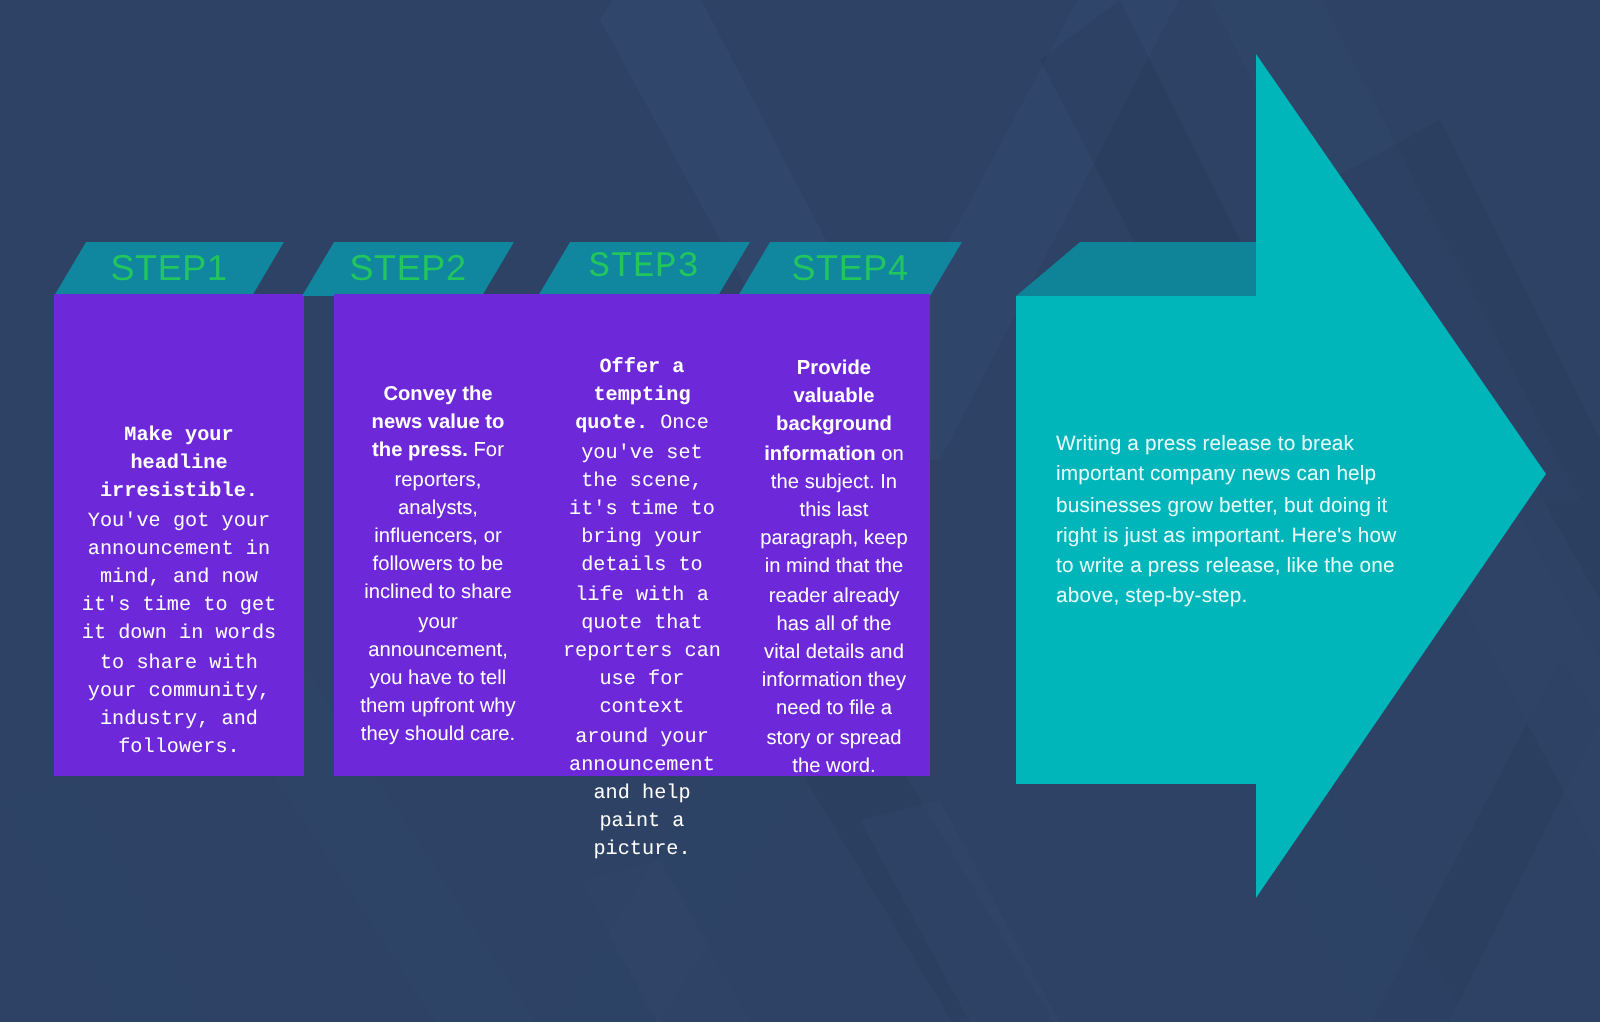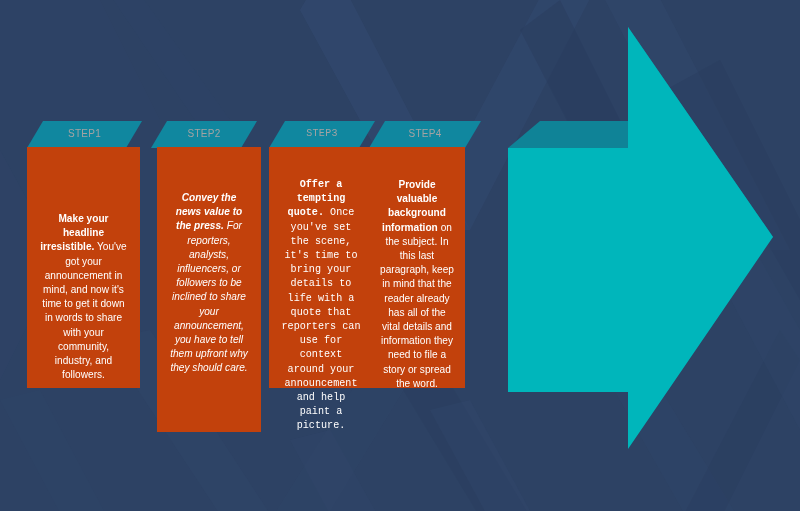--- a/index.html
+++ b/index.html
@@ -62,28 +62,28 @@
     top: 0;
   }
   .step-tab-label {
     position: absolute;
     left: 0;
     top: 0;
     width: 100%;
     height: 26px;
     line-height: 26px;
     text-align: center;
-    color: #a3a3a3;
-    font-size: 10px;
+    color: #22c55e;
+    font-size: 18px;
     letter-spacing: 0.3px;
   }
   .step-body {
     position: absolute;
     top: 26px;
-    background: #c2410c;
+    background: #6d28d9;
     color: #ffffff;
   }
   .step-copy {
     padding: 0 11px;
     text-align: center;
     font-size: 10.1px;
     line-height: 14.2px;
     letter-spacing: 0.02px;
   }
   .step-copy b {
@@ -133,44 +133,45 @@
   <svg id="big-arrow" viewBox="0 0 800 511" preserveAspectRatio="none">
 
     <polygon points="508,148 540,121 628,121 628,148" fill="#0f8397"></polygon>
     <polygon points="628,27 773,237 742,253 628,88" fill="#0f8397"></polygon>
 
     <polygon points="508,148 628,148 628,27 773,237 628,449 628,390 508,390" fill="#00b6bb"></polygon>
 
     <polygon points="508,388 628,388 628,392 508,392" fill="#00b6bb"></polygon>
   </svg>
 
+  <div id="arrow-text">Writing a press release to break important company news can help businesses grow better, but doing it right is just as important. Here's how to write a press release, like the one above, step-by-step.</div>
 
   <div class="step s1">
     <div class="step-tab" style="width:115px;">
       <svg class="step-tab-shape" width="115" height="27" viewBox="0 0 115 27">
         <polygon points="16,0 115,0 99,27 0,27" fill="#10879f"></polygon>
       </svg>
       <div class="step-tab-label">STEP1</div>
     </div>
-    <div class="step-body" style="left:0px; width:113px; height:241px;">
+    <div class="step-body" style="left:0px; width:125px; height:241px;font-family:Liberation Mono, monospace;">
       <div class="step-copy" style="padding-top:65px;">
         <b>Make your headline irresistible.</b>
         <span>You've got your announcement in mind, and now it's time to get it down in words to share with your community, industry, and followers.</span>
       </div>
     </div>
   </div>
 
   <div class="step s2">
     <div class="step-tab" style="width:106px;">
       <svg class="step-tab-shape" width="106" height="27" viewBox="0 0 106 27">
         <polygon points="16,0 106,0 90,27 0,27" fill="#10879f"></polygon>
       </svg>
       <div class="step-tab-label">STEP2</div>
     </div>
-    <div class="step-body" style="left:6px; width:104px; height:285px;font-style:italic;">
+    <div class="step-body" style="left:16px; width:104px; height:241px;">
       <div class="step-copy" style="padding-top:44px;">
         <b>Convey the news value to the press.</b>
         <span>For reporters, analysts, influencers, or followers to be inclined to share your announcement, you have to tell them upfront why they should care.</span>
       </div>
     </div>
   </div>
 
   <div class="step s3">
     <div class="step-tab" style="width:106px;">
       <svg class="step-tab-shape" width="106" height="27" viewBox="0 0 106 27">

